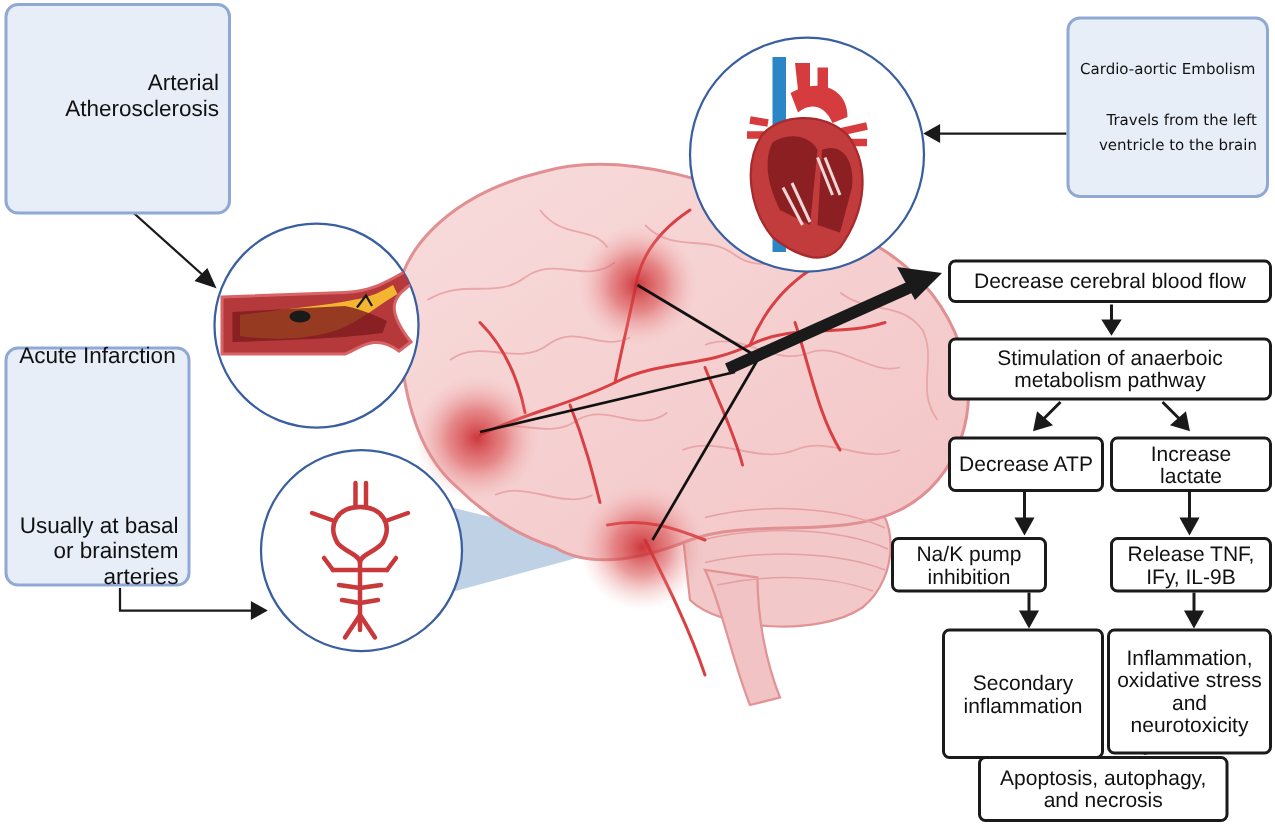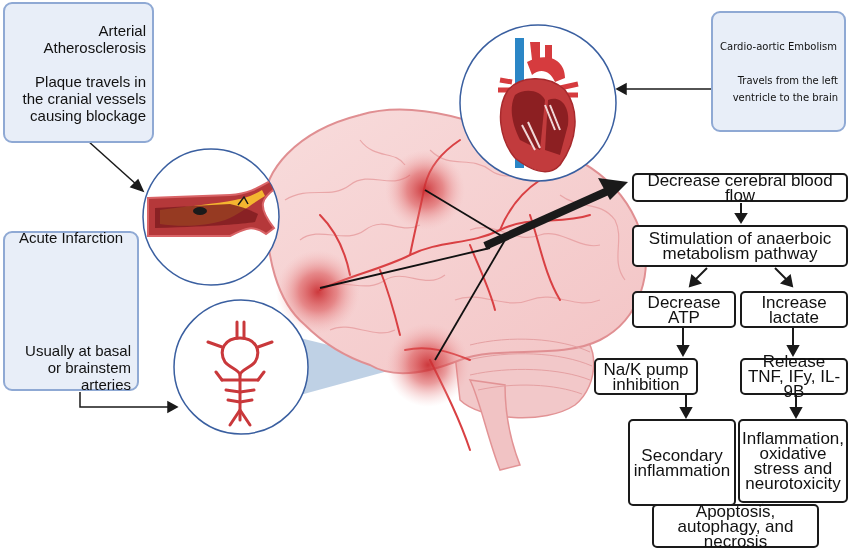--- a/index.html
+++ b/index.html
@@ -8,21 +8,21 @@
   .info-box { position: absolute; background: #e8eef8; border: 2px solid #8fa9d4;
               border-radius: 9px; box-sizing: border-box; text-align: right;
               font-size: 15px; line-height: 17px; color: #111; display: flex;
               flex-direction: column; justify-content: center; align-items: center;
               padding: 4px 6px; }
   .info-box .title, .info-box .desc { display: block; }
   .info-box .gap { height: 17px; }
   .info-box.dejavu { font-family: "DejaVu Sans", sans-serif; font-size: 10px; line-height: 17px; }
   .flow-box { position: absolute; background: #fff; border: 2px solid #1a1a1a;
               border-radius: 5px; box-sizing: border-box; text-align: center;
-              font-size: 17px; line-height: 15px; display: flex; align-items: center;
+              font-size: 14px; line-height: 15px; display: flex; align-items: center;
               justify-content: center; padding: 2px 4px; color: #111; }
   svg.overlay { position: absolute; left: 0; top: 0; }
 </style>
 </head>
 <body>
 
 <svg class="overlay" width="850" height="552" viewBox="0 0 850 552">
   <defs>
     <radialGradient id="hot" cx="50%" cy="50%" r="50%">
       <stop offset="0%" stop-color="#c8282c" stop-opacity="0.9"></stop>
@@ -170,24 +170,23 @@
     <line x1="683" y1="488" x2="696" y2="497"></line>
       <polygon points="702,502 691,500 697,492"></polygon>
     <line x1="783" y1="488" x2="770" y2="497"></line>
       <polygon points="764,502 768,492 774,500"></polygon>
   </g>
 </svg>
 
 <div class="info-box" style="left:3px; top:2px; width:151px; height:141px;">
   <span class="title">Arterial Atherosclerosis</span>
   <span class="gap"></span>
-  <span class="desc">Plaque travels in the cranial vessels causing blockage</span>
-</div>
-
-<div class="info-box" style="left:3px; top:231px; width:136px; height:160px;gap:48px;">
+</div>
+
+<div class="info-box" style="left:3px; top:231px; width:124px; height:160px;gap:48px;">
   <span class="title">Acute Infarction</span>
   <span class="gap"></span>
   <span class="desc">Usually at basal or brainstem arteries</span>
 </div>
 
 <div class="info-box dejavu" style="left:711px; top:11px; width:135px; height:121px;">
   <span class="title">Cardio-aortic Embolism</span>
   <span class="gap"></span>
   <span class="desc">Travels from the left ventricle to the brain</span>
 </div>

